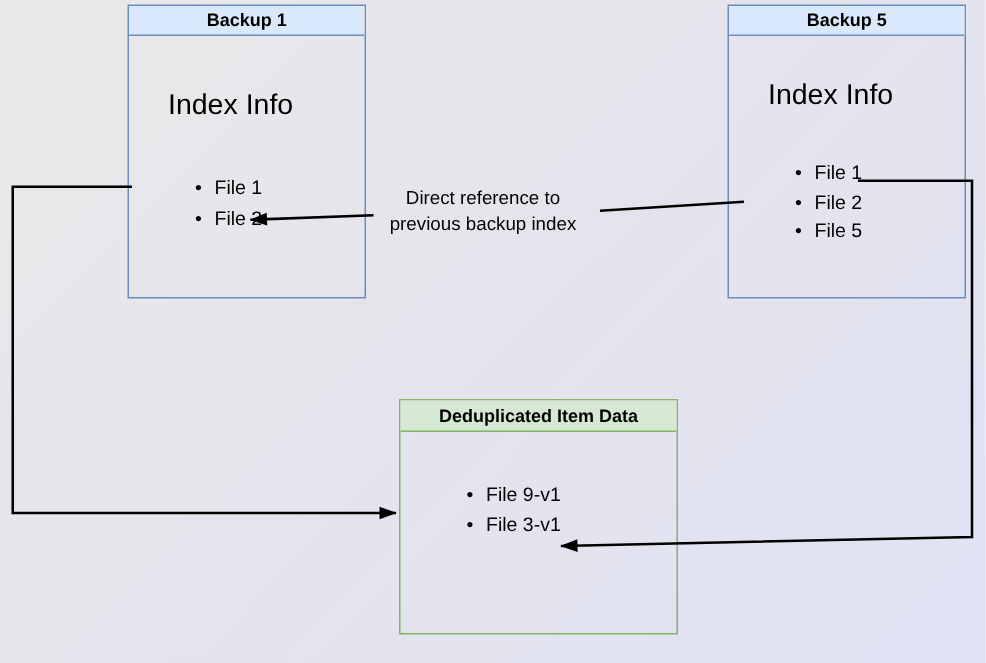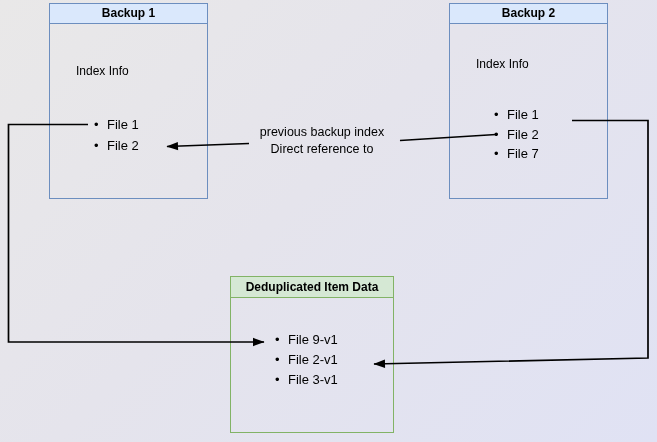--- a/index.html
+++ b/index.html
@@ -4,27 +4,27 @@
 <style>
   html,body{margin:0;padding:0;}
   .canvas{
     position:relative;
     width:657px;height:442px;
     background:linear-gradient(135deg,#e9e8e8 0%,#e5e4ec 45%,#e0e2f4 100%);
     font-family:"Liberation Sans",sans-serif;
     color:#000;
     overflow:hidden;
   }
-  .box{position:absolute;border:1px solid;box-sizing:border-box;background:transparent;}
+  .box{position:absolute;border:1px solid;box-sizing:border-box;background:transparent;margin-left:36px;}
   .box.blue{border-color:#6c8ebf;}
   .box.green{border-color:#82b366;}
   .hdr{text-align:center;font-weight:bold;font-size:12px;border-bottom:1px solid;box-sizing:border-box;}
   .blue .hdr{background:#dae8fc;border-color:#6c8ebf;height:20px;line-height:19px;}
   .green .hdr{background:#d5e8d4;border-color:#82b366;height:21px;line-height:20px;}
-  .index-label{position:absolute;font-size:12px;line-height:16px;}
+  .index-label{position:absolute;font-size:19px;line-height:16px;}
   ul.files{list-style:none;margin:0;padding:0;position:absolute;font-size:13px;}
   ul.files li{white-space:nowrap;}
   ul.files li::before{content:"\2022";display:inline-block;width:13px;font-size:13px;}
   #b1 ul.files li{line-height:20.5px;}
   #b2 ul.files li{line-height:19.7px;}
   #dd ul.files li{line-height:20px;}
   .annotation{
     position:absolute;left:237px;top:124px;width:170px;
     text-align:center;font-size:12.5px;line-height:17px;
   }
@@ -38,41 +38,40 @@
   <div id="b1" class="box blue" style="left:49px;top:3px;width:159px;height:196px;">
     <div class="hdr">Backup 1</div>
     <div class="index-label" style="left:26px;top:59px;">Index Info</div>
     <ul class="files" style="left:44px;top:111px;">
       <li>File 1</li>
       <li>File 2</li>
     </ul>
   </div>
 
   <div id="b2" class="box blue" style="left:449px;top:3px;width:159px;height:196px;">
-    <div class="hdr">Backup 2</div>
+    <div class="hdr">Backup 5</div>
     <div class="index-label" style="left:26px;top:52px;">Index Info</div>
     <ul class="files" style="left:44px;top:101px;">
       <li>File 1</li>
       <li>File 2</li>
-      <li>File 7</li>
+      <li>File 5</li>
     </ul>
   </div>
 
-  <div id="dd" class="box green" style="left:230px;top:276px;width:164px;height:157px;">
+  <div id="dd" class="box green" style="left:230px;top:266px;width:186px;height:157px;">
     <div class="hdr">Deduplicated Item Data</div>
     <ul class="files" style="left:44px;top:53px;">
       <li>File 9-v1</li>
-      <li>File 2-v1</li>
       <li>File 3-v1</li>
     </ul>
   </div>
 
   <div class="annotation">
+    <div>Direct reference to</div>
     <div>previous backup index</div>
-    <div>Direct reference to</div>
   </div>
 
   <svg class="arrows" width="657" height="442" viewBox="0 0 657 442">
     <defs>
       <marker id="ah" markerUnits="userSpaceOnUse" markerWidth="14" markerHeight="10" refX="12" refY="5" orient="auto">
         <path d="M1,0.8 L12.6,5 L1,9.2 Z" fill="#000"></path>
       </marker>
     </defs>
 
     <polyline points="88,124.5 8.5,124.5 8.5,342 264,342" fill="none" stroke="#000" stroke-width="1.7" marker-end="url(#ah)"></polyline>

